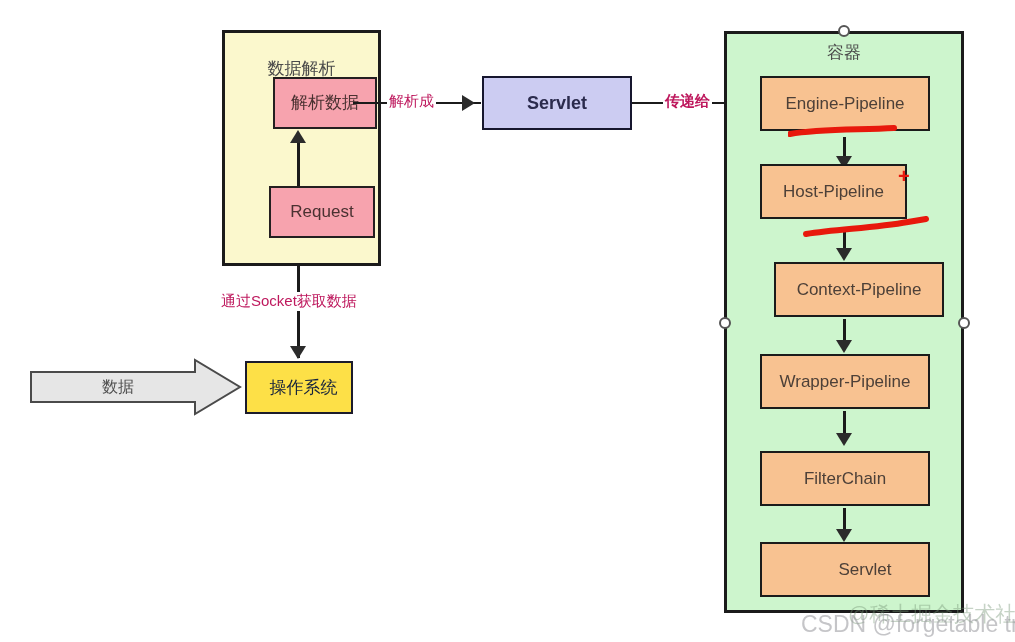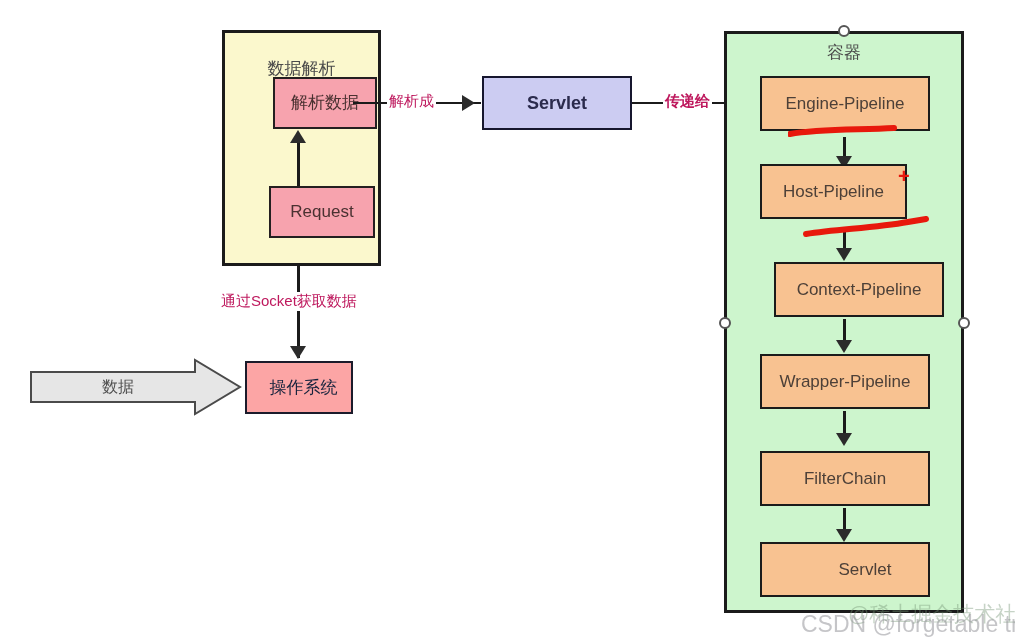--- a/index.html
+++ b/index.html
@@ -48,21 +48,21 @@
   }
   .panel-green {
     background: #cdf5cd;
     border: 3px solid #1b1b1b;
     display: block;
   }
 
   .box-pink   { background: #f7a3ae; border-color: #241f20; color: #4a3131; margin-left: 24px; }
   .box-purple { background: #ccccf2; border-color: #16162e; color: #2b2b4d;
                 font-weight: bold; font-size: 18px; }
-  .box-blue   { background: #fca5a5; border-color: #1b1b2b; color: #16233d; padding-left: 9px; }
+  .box-blue   { background: #fde047; border-color: #1b1b2b; color: #16233d; padding-left: 9px; }
   .box-orange { background: #f8c291; border-color: #1b1b1b; color: #4d4038; }
 
   
   .vline {
     position: absolute;
     width: 3px;
     background: #1b1b1b;
   }
   .hline {
     position: absolute;

